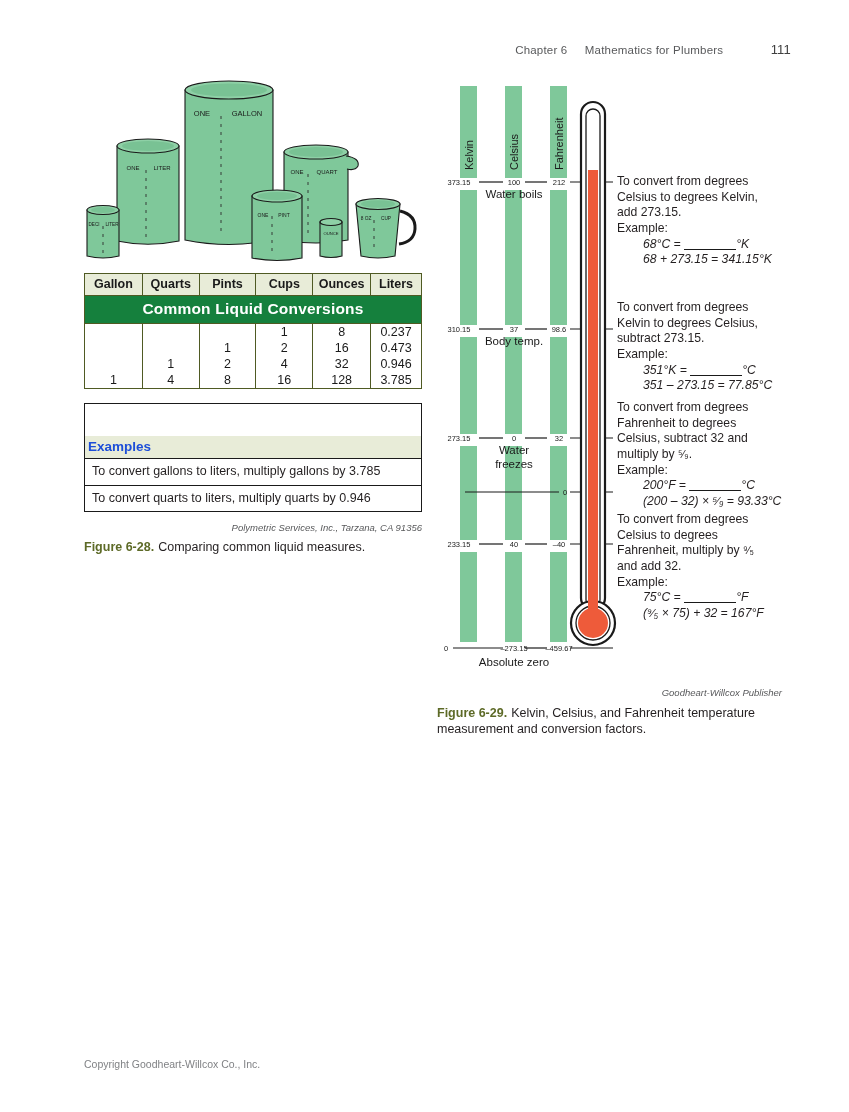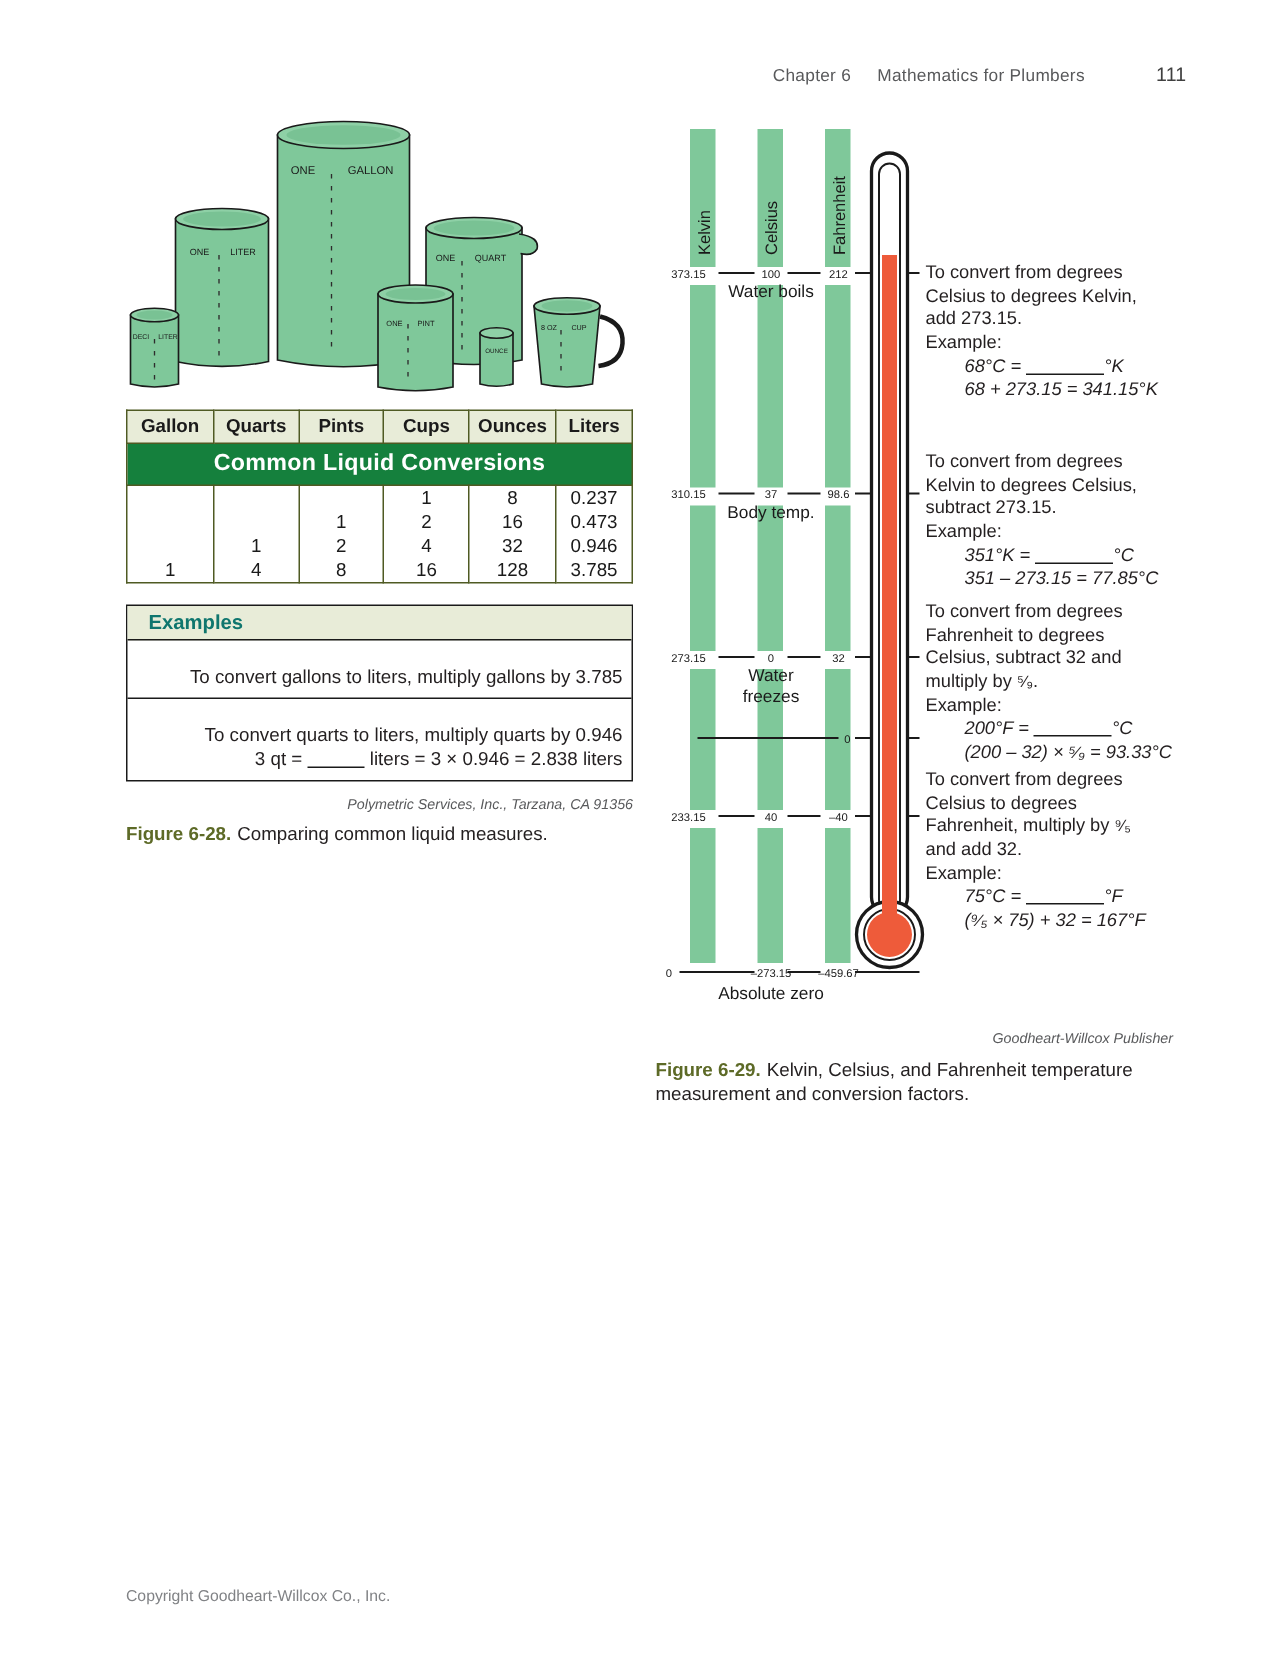--- a/index.html
+++ b/index.html
@@ -50,23 +50,23 @@
   #conversion-table col.c2{width:57px}
   #conversion-table col.c3{width:57px}
   #conversion-table col.c4{width:57px}
   #conversion-table col.c5{width:58px}
   #conversion-table col.c6{width:51px}
 
   
   #examples-box { width:338px; margin-top:14px; border:1px solid #1a1a1a; }
   #examples-box .ex-head {
       background:#e8ecd8; border-bottom:1px solid #1a1a1a;
-      font-size:13.5px; font-weight:bold; padding:3px 0 4px 14px; color:#0f766e;
-  }
-  #examples-box .ex-row { padding:16px 6px 5px 7px; font-size:12.5px; line-height:1.32;text-align:right; }
+      font-size:13.5px; font-weight:bold; padding:3px 0 4px 3px; color:#1d4ed8;margin-top:32px;
+  }
+  #examples-box .ex-row { padding:4px 6px 5px 7px; font-size:12.5px; line-height:1.32; }
   #examples-box .ex-row + .ex-row { border-top:1px solid #1a1a1a; }
   #examples-box .ex-sub { padding-left:26px; }
   .blank { display:inline-block; border-bottom:1px solid #1a1a1a; width:38px; vertical-align:-2px; }
   .blank.wide { width:52px; }
 
   
   .credit { font-size:9.5px; font-style:italic; color:#58595b; text-align:right; }
   .fig-caption { font-size:12.5px; line-height:1.3; color:#231f20; }
   .fig-caption .fig-num { font-weight:bold; color:#5d6a27; margin-right:4px; }
 
@@ -227,23 +227,20 @@
     </tbody>
   </table>
 
   <div id="examples-box">
     <div class="ex-head">Examples</div>
     <div class="ex-row">
       <div>To convert gallons to liters, multiply gallons by 3.785</div>
     </div>
     <div class="ex-row">
       <div>To convert quarts to liters, multiply quarts by 0.946</div>
-      <div class="ex-sub">
-        <span>3 qt = </span><span class="blank"></span><span> liters = 3 × 0.946 = 2.838 liters</span>
-      </div>
     </div>
   </div>
 
   <div id="fig28-credit" class="credit">Polymetric Services, Inc., Tarzana, CA 91356</div>
 
   <div id="fig28-caption" class="fig-caption">
     <span class="fig-num">Figure 6-28.</span><span>Comparing common liquid measures.</span>
   </div>
 </div>
 

